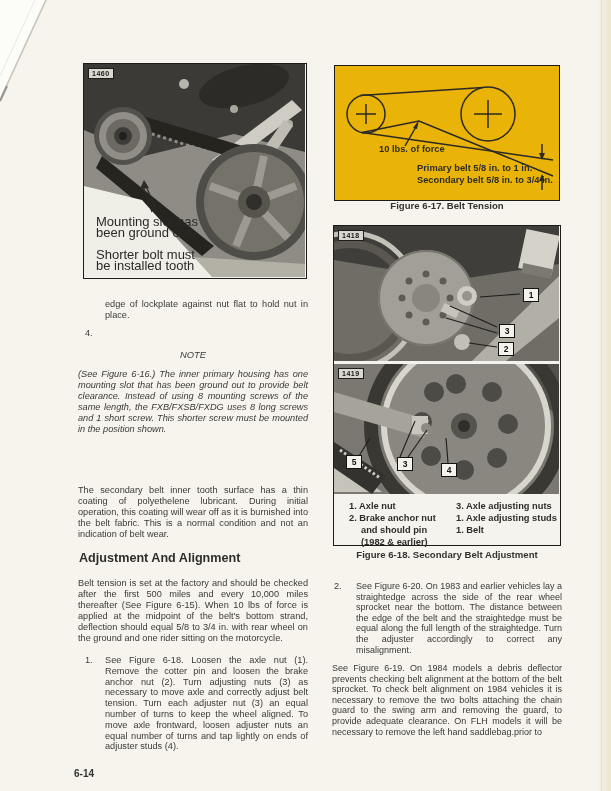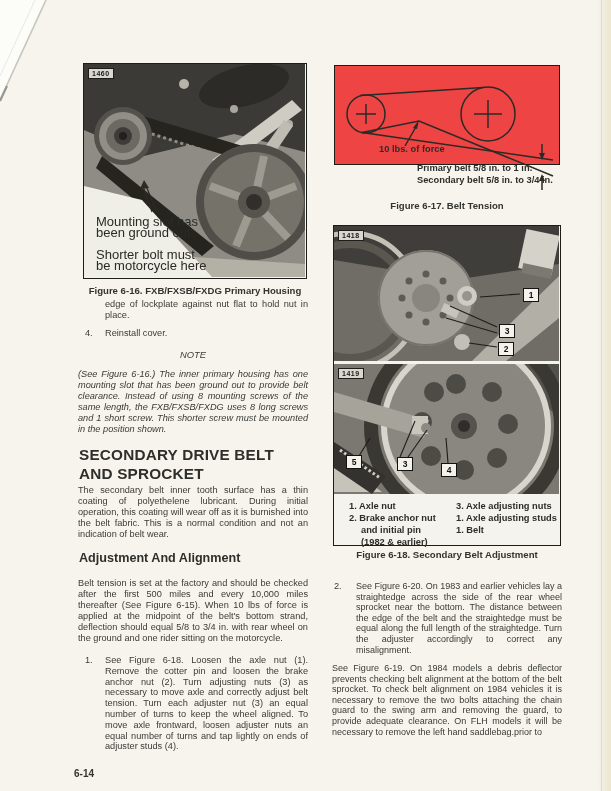--- a/index.html
+++ b/index.html
@@ -84,50 +84,44 @@
         <polygon points="60,116 56,125 65,124" fill="#2b2a26"></polygon>
       </svg>
     </div>
     <div class="badge" style="left:4px;top:4px;">1460</div>
     <div class="co-text" style="left:12px;top:152px;width:120px;">
       <span>Mounting slot has</span><br>
       <span>been ground out</span>
     </div>
     <div class="co-text" style="left:12px;top:185px;width:120px;">
       <span>Shorter bolt must</span><br>
-      <span>be motorcycle here</span>
+      <span>be installed tooth</span>
     </div>
   </div>
-  <div class="abs caption" style="left:83px;top:285px;width:224px;">Figure 6-16. FXB/FXSB/FXDG Primary Housing</div>
 
   <div class="abs bt tight" style="left:105px;top:299px;width:203px;">edge of lockplate against nut flat to hold nut in place.</div>
 
   <span class="abs step-num" style="left:85px;top:328px;">4.</span>
-  <div class="abs bt" style="left:105px;top:328px;width:203px;text-align:left;">Reinstall cover.</div>
 
   <div class="abs italic" style="left:78px;top:349px;width:230px;text-align:center;font-size:9.4px;">NOTE</div>
   <div class="abs bt italic" style="left:78px;top:369px;width:230px;">(See Figure 6-16.) The inner primary housing has one mounting slot that has been ground out to provide belt clearance. Instead of using 8 mounting screws of the same length, the FXB/FXSB/FXDG uses 8 long screws and 1 short screw. This shorter screw must be mounted in the position shown.</div>
 
-  <div class="abs h1" style="left:79px;top:445px;width:230px;">
-    <span>SECONDARY DRIVE BELT</span><br>
-    <span>AND SPROCKET</span>
-  </div>
 
   <div class="abs bt" style="left:78px;top:485px;width:230px;">The secondary belt inner tooth surface has a thin coating of polyethelene lubricant. During initial operation, this coating will wear off as it is burnished into the belt fabric. This is a normal condition and not an indication of belt wear.</div>
 
   <div class="abs h2" style="left:79px;top:551px;">Adjustment And Alignment</div>
 
   <div class="abs bt" style="left:78px;top:578px;width:230px;">Belt tension is set at the factory and should be checked after the first 500 miles and every 10,000 miles thereafter (See Figure 6-15). When 10 lbs of force is applied at the midpoint of the belt's bottom strand, deflection should equal 5/8 to 3/4 in. with rear wheel on the ground and one rider sitting on the motorcycle.</div>
 
   <span class="abs step-num" style="left:85px;top:655px;">1.</span>
   <div class="abs bt tight" style="left:105px;top:655px;width:203px;">See Figure 6-18. Loosen the axle nut (1). Remove the cotter pin and loosen the brake anchor nut (2). Turn adjusting nuts (3) as necessary to move axle and correctly adjust belt tension. Turn each adjuster nut (3) an equal number of turns to keep the wheel aligned. To move axle frontward, loosen adjuster nuts an equal number of turns and tap lightly on ends of adjuster studs (4).</div>
 
   <div class="abs pagenum" style="left:74px;top:744px;margin-top:24px;">6-14</div>
 
-  <div class="figbox" style="left:334px;top:65px;width:226px;height:100px;background:#ef4444;">
+  <div class="figbox" style="left:334px;top:65px;width:226px;height:136px;background:#eab308;">
     <svg width="223" height="125" viewBox="0 0 223 125">
       <g stroke="#2b2a27" stroke-width="1.5" fill="none">
         <circle cx="31" cy="48" r="19"></circle>
         <line x1="21" y1="48" x2="41" y2="48"></line>
         <line x1="31" y1="38" x2="31" y2="58"></line>
         <circle cx="153" cy="48" r="27"></circle>
         <line x1="139" y1="48" x2="167" y2="48"></line>
         <line x1="153" y1="34" x2="153" y2="62"></line>
         <line x1="25" y1="29.5" x2="148" y2="21.5"></line>
         <line x1="27" y1="66.5" x2="218" y2="94"></line>
@@ -223,21 +217,21 @@
     <div class="cobox" style="left:189px;top:62px;">1</div>
     <div class="cobox" style="left:165px;top:98px;">3</div>
     <div class="cobox" style="left:164px;top:116px;">2</div>
     <div class="cobox" style="left:12px;top:229px;">5</div>
     <div class="cobox" style="left:63px;top:231px;">3</div>
     <div class="cobox" style="left:107px;top:237px;">4</div>
 
     <div class="abs" style="left:0;top:268px;width:225px;height:40px;background:#f4f3ee;">
       <div class="fig-label" style="left:15px;top:7px;">1. Axle nut</div>
       <div class="fig-label" style="left:15px;top:19px;">2. Brake anchor nut</div>
-      <div class="fig-label" style="left:27px;top:31px;">and initial pin</div>
+      <div class="fig-label" style="left:27px;top:31px;">and should pin</div>
       <div class="fig-label" style="left:27px;top:43px;">(1982 &amp; earlier)</div>
       <div class="fig-label" style="left:122px;top:7px;">3. Axle adjusting nuts</div>
       <div class="fig-label" style="left:122px;top:19px;">1. Axle adjusting studs</div>
       <div class="fig-label" style="left:122px;top:31px;">1. Belt</div>
     </div>
   </div>
   <div class="abs caption" style="left:333px;top:549px;width:228px;">Figure 6-18. Secondary Belt Adjustment</div>
 
   <span class="abs step-num" style="left:334px;top:581px;">2.</span>
   <div class="abs bt-r" style="left:356px;top:581px;width:206px;">See Figure 6-20. On 1983 and earlier vehicles lay a straightedge across the side of the rear wheel sprocket near the bottom. The distance between the edge of the belt and the straightedge must be equal along the full length of the straightedge. Turn the adjuster accordingly to correct any misalignment.</div>

